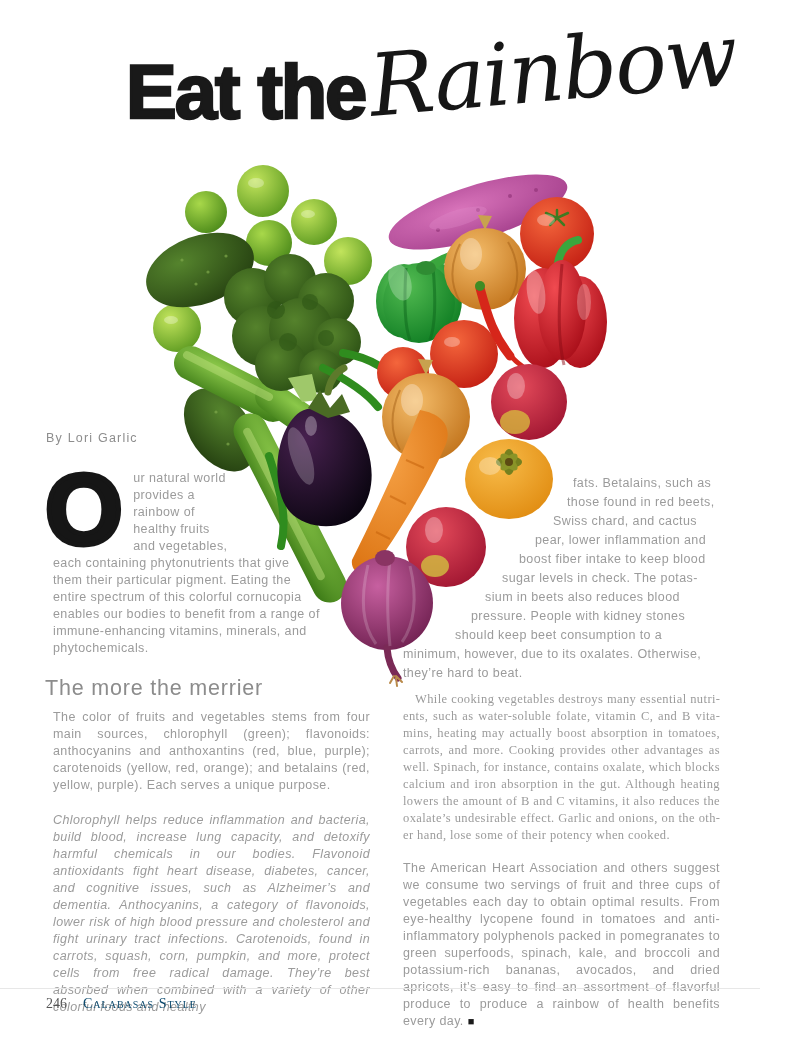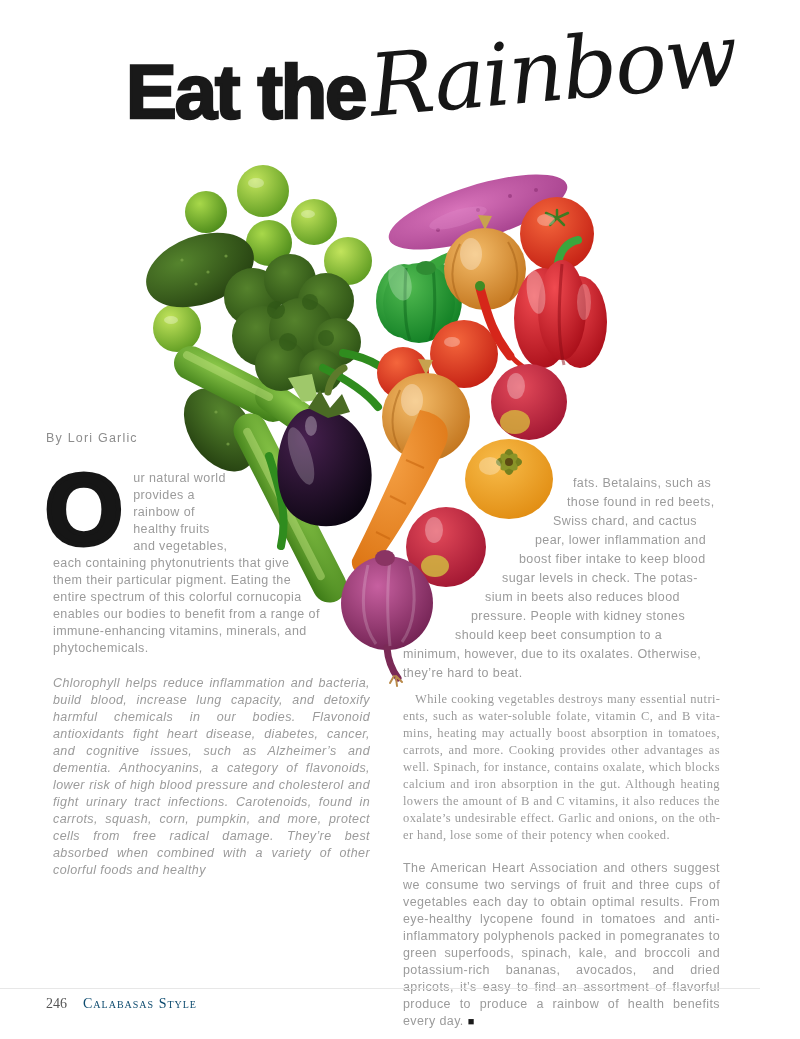--- a/index.html
+++ b/index.html
@@ -273,20 +273,22 @@
   </svg>
 
   <div class="byline">By Lori Garlic</div>
 
   <div class="col col-left">
     <div class="dropcap">O</div>
     <div class="sp-r" style="width:146px;height:85px"></div>
     <div class="sp-r" style="width:72px;height:34px"></div>
     <div class="sp-r" style="width:48px;height:34px"></div>
     <p>ur natural world pro­vides a rainbow of healthy fruits and vegetables, each containing phytonutrients that give them their particular pigment. Eating the entire spectrum of this colorful cornucopia enables our bodies to benefit from a range of immune-enhancing vitamins, minerals, and phytochemicals.</p>
+    <div class="section-heading">The more the merrier</div>
+    <p class="justify">The color of fruits and vegetables stems from four main sources, chlorophyll (green); flavonoids: anthocyanins and anthoxantins (red, blue, purple); carotenoids (yellow, red, orange); and betalains (red, yellow, purple). Each serves a unique purpose.</p>
     <p class="justify mt18">Chlorophyll helps reduce inflammation and bacteria, build blood, increase lung capacity, and detoxify harmful chemicals in our bodies. Flavonoid antioxidants fight heart disease, diabetes, cancer, and cognitive issues, such as Alzheimer’s and dementia. Anthocyanins, a category of flavonoids, lower risk of high blood pressure and cholesterol and fight urinary tract infections. Carotenoids, found in car­rots, squash, corn, pumpkin, and more, protect cells from free radical damage. They’re best absorbed when com­bined with a variety of other colorful foods and healthy</p>
   </div>
 
   <div class="col col-right">
     <div class="sp-l" style="width:178px;height:19px"></div>
     <div class="sp-l" style="width:172px;height:19px"></div>
     <div class="sp-l" style="width:158px;height:19px"></div>
     <div class="sp-l" style="width:140px;height:19px"></div>
     <div class="sp-l" style="width:124px;height:19px"></div>
     <div class="sp-l" style="width:107px;height:19px"></div>

